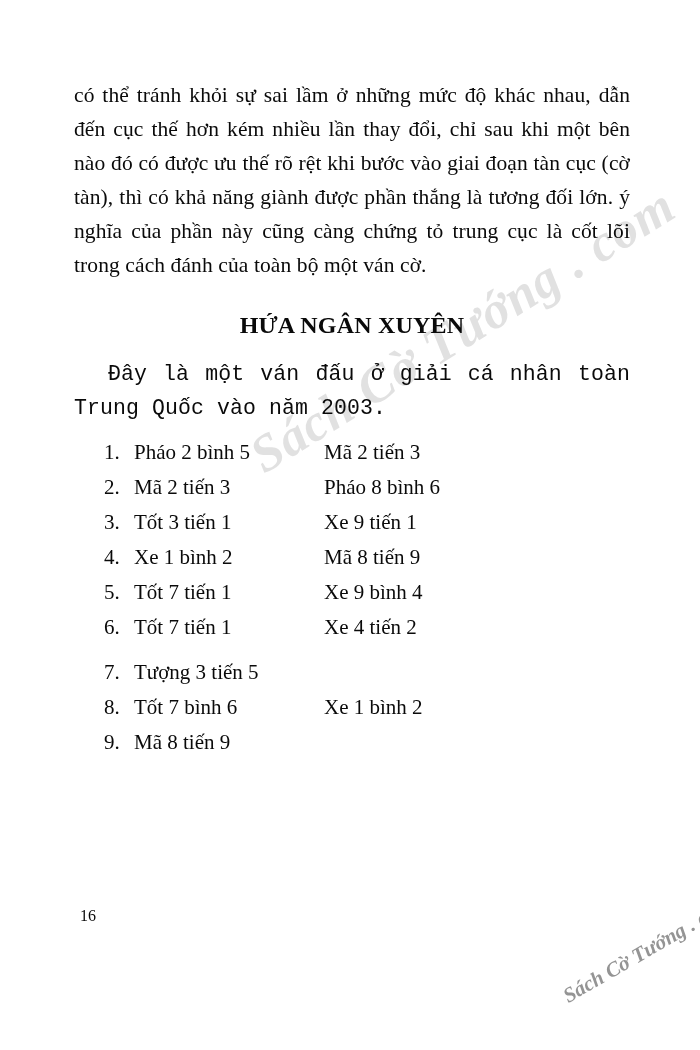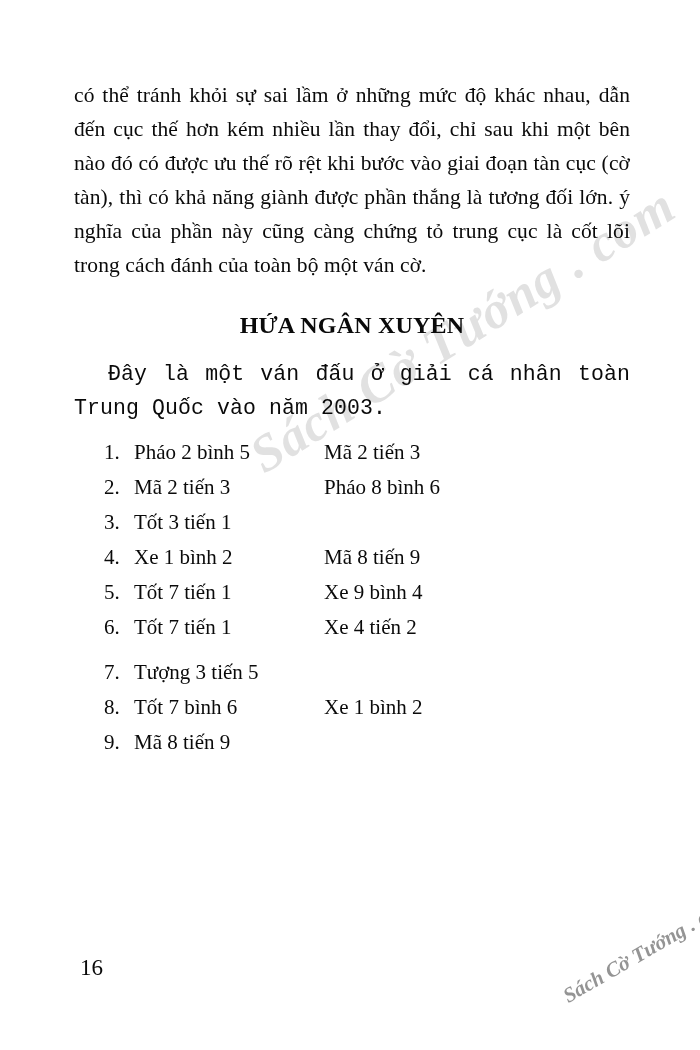--- a/index.html
+++ b/index.html
@@ -85,22 +85,22 @@
     width: 190px;
     flex: 0 0 190px;
   }
   .move-black {
     flex: 1 1 auto;
   }
 
   .page-number {
     position: absolute;
     left: 80px;
-    top: 955px;
-    font-size: 23px;
+    top: 907px;
+    font-size: 16px;
   }
 
   
   .watermark {
     position: absolute;
     color: rgba(120,120,120,0.22);
     font-family: "Liberation Serif", serif;
     font-style: italic;
     font-weight: bold;
     pointer-events: none;
@@ -149,20 +149,21 @@
         <span class="move-black">Mã 2  tiến 3</span>
       </div>
       <div class="move-row">
         <span class="move-num">2.</span>
         <span class="move-red">Mã 2 tiến 3</span>
         <span class="move-black">Pháo 8 bình 6</span>
       </div>
       <div class="move-row">
         <span class="move-num">3.</span>
         <span class="move-red">Tốt 3 tiến 1</span>
+        <span class="move-black">Xe 9 tiến 1</span>
       </div>
       <div class="move-row">
         <span class="move-num">4.</span>
         <span class="move-red">Xe 1 bình 2</span>
         <span class="move-black">Mã 8 tiến 9</span>
       </div>
       <div class="move-row">
         <span class="move-num">5.</span>
         <span class="move-red">Tốt 7 tiến 1</span>
         <span class="move-black">Xe 9 bình 4</span>

